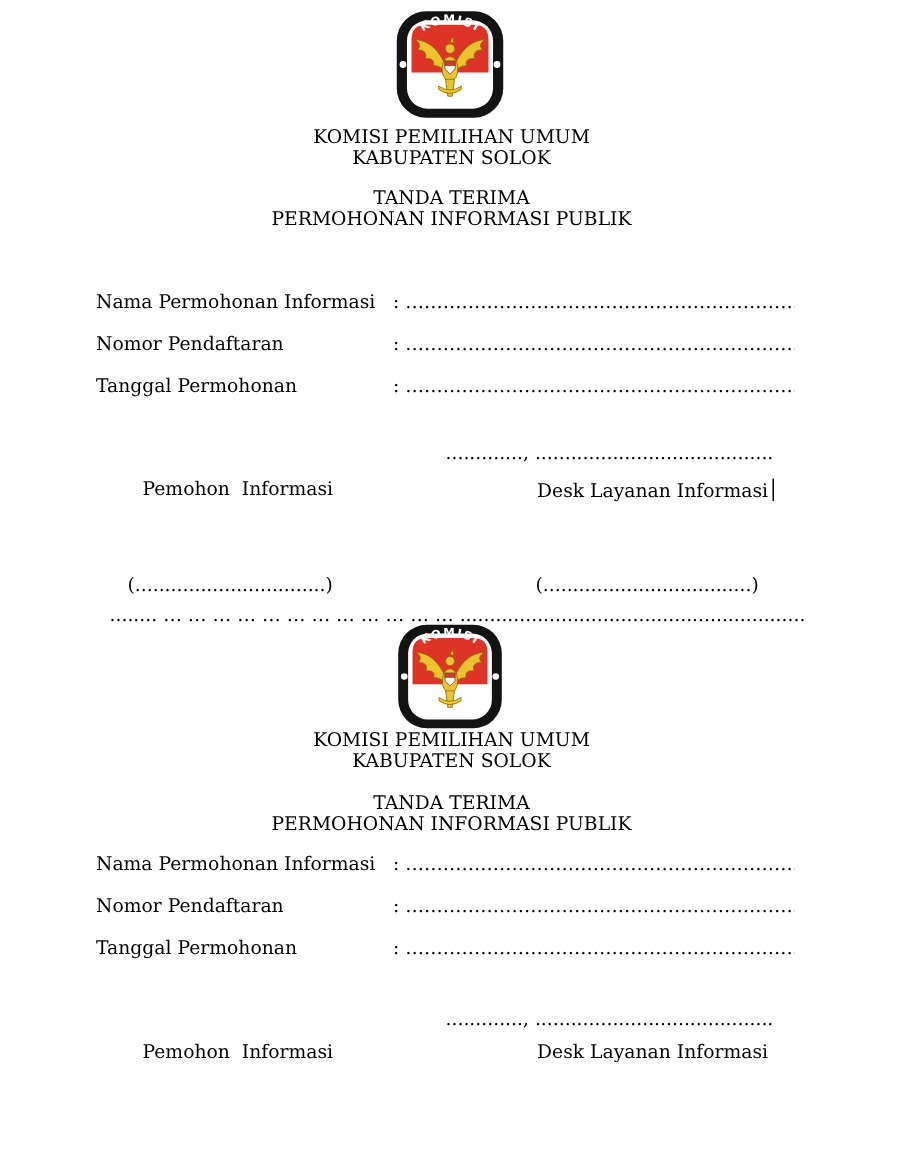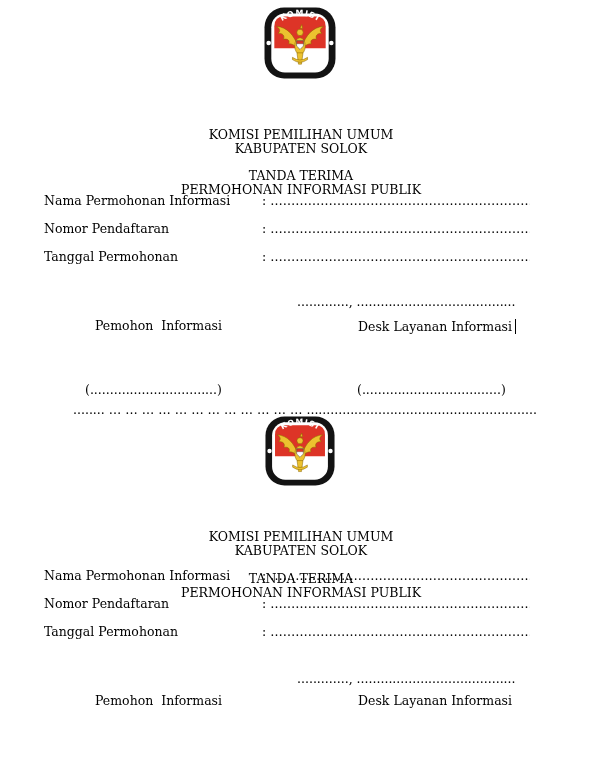--- a/index.html
+++ b/index.html
@@ -3,25 +3,25 @@
 <meta charset="utf-8">
 <style>
   html,body { margin:0; padding:0; background:#ffffff; }
   .page {
     position:relative; width:602px; height:774px; background:#ffffff;
     font-family:"DejaVu Serif","Liberation Serif",serif;
     font-size:12.5px; line-height:14px; color:#000;
     overflow:hidden;
   }
   .abs { position:absolute; }
-  .center { left:0; width:602px; text-align:center;margin-top:44px; }
+  .center { left:0; width:602px; text-align:center; }
   .pre { white-space:pre;text-align:right; }
   .clip { overflow:hidden; white-space:pre; }
   .logo { left:262px; width:76px; }
-  .fieldlabel { left:44px; white-space:pre; }
+  .fieldlabel { left:64px; white-space:pre; }
   .fieldvalue { left:262px; width:268px; height:15px; }
   .dateline { left:297px; width:218px; height:15px; }
   .sep { left:73px; top:403px; width:464px; height:15px; }
   .caret {
     display:inline-block; width:1.3px; height:15px; background:#000;
     margin-left:3px; vertical-align:-3px;
   }
   section { position:static; }
 </style>
 </head>

